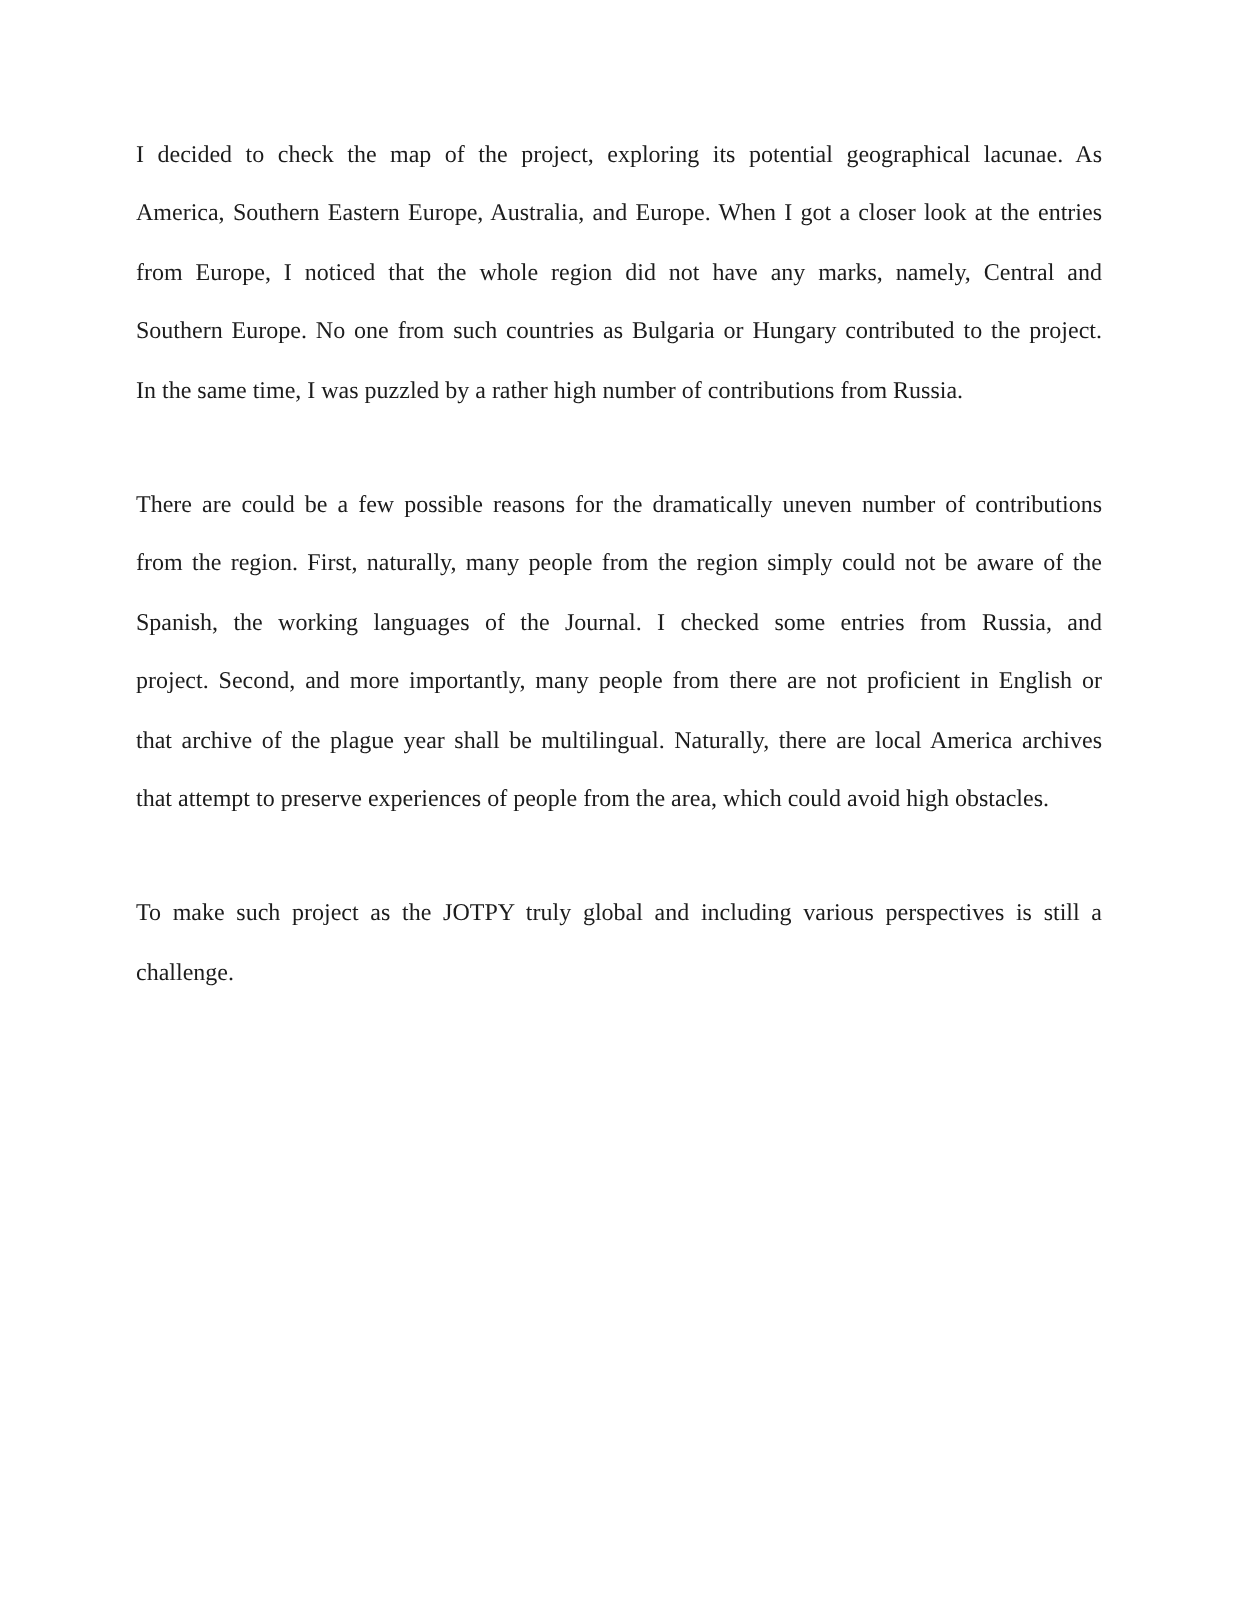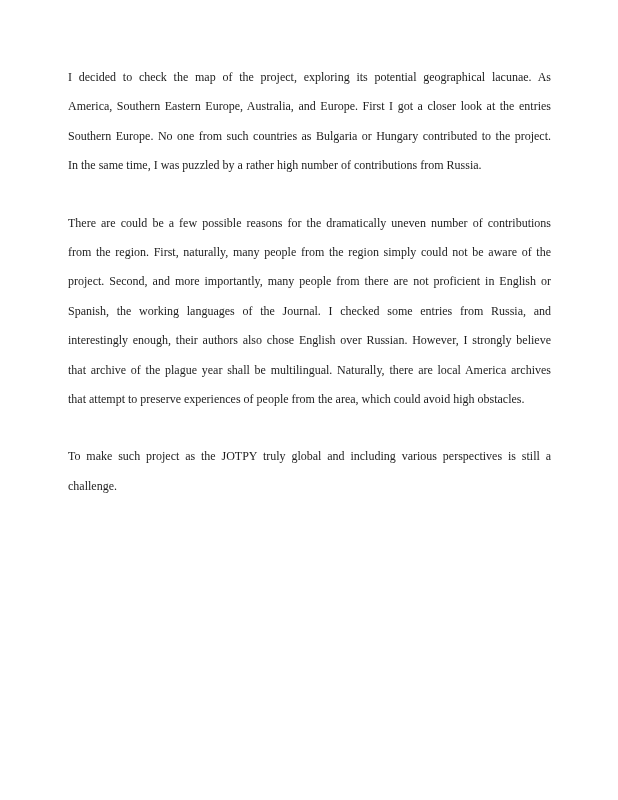--- a/index.html
+++ b/index.html
@@ -41,31 +41,31 @@
   }
 </style>
 </head>
 <body>
 
 <div class="page">
   <div class="text-block">
 
     <div class="paragraph">
       <div class="line">I decided to check the map of the project, exploring its potential geographical lacunae. As</div>
-      <div class="line">America, Southern Eastern Europe, Australia, and Europe. First I got a closer look at the entries</div>
+      <div class="line">America, Southern Eastern Europe, Australia, and Europe. When I got a closer look at the entries</div>
+      <div class="line">from Europe, I noticed that the whole region did not have any marks, namely, Central and</div>
       <div class="line">Southern Europe. No one from such countries as Bulgaria or Hungary contributed to the project.</div>
       <div class="line last">In the same time, I was puzzled by a rather high number of contributions from Russia.</div>
     </div>
 
     <div class="paragraph">
       <div class="line">There are could be a few possible reasons for the dramatically uneven number of contributions</div>
       <div class="line">from the region. First, naturally, many people from the region simply could not be aware of the</div>
+      <div class="line">Spanish, the working languages of the Journal. I checked some entries from Russia, and</div>
       <div class="line">project. Second, and more importantly, many people from there are not proficient in English or</div>
-      <div class="line">Spanish, the working languages of the Journal. I checked some entries from Russia, and</div>
-      <div class="line">interestingly enough, their authors also chose English over Russian. However, I strongly believe</div>
       <div class="line">that archive of the plague year shall be multilingual. Naturally, there are local America archives</div>
       <div class="line last">that attempt to preserve experiences of people from the area, which could avoid high obstacles.</div>
     </div>
 
     <div class="paragraph">
       <div class="line">To make such project as the JOTPY truly global and including various perspectives is still a</div>
       <div class="line last">challenge.</div>
     </div>
 
   </div>

